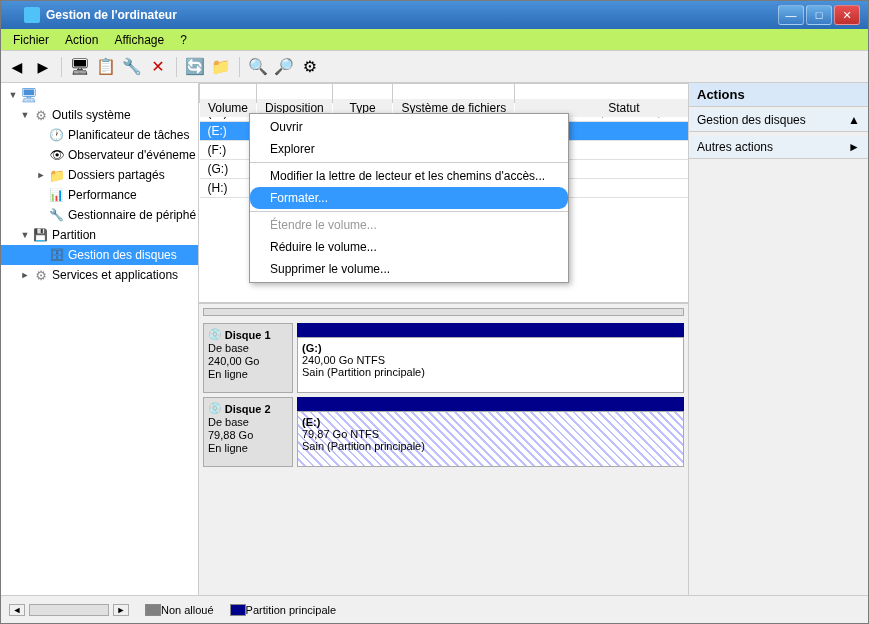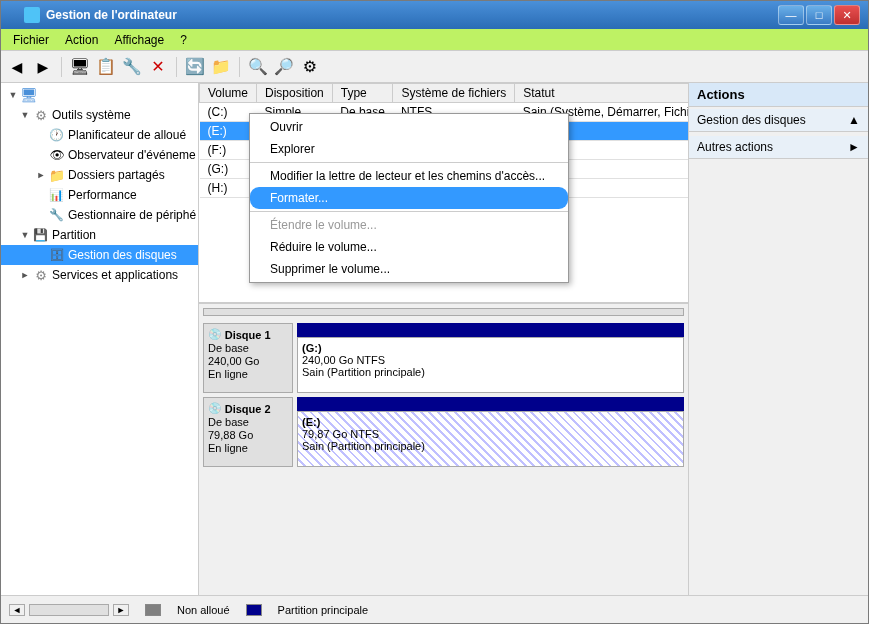--- a/index.html
+++ b/index.html
@@ -200,25 +200,25 @@
     .disk-table {
       width: 100%;
       border-collapse: collapse;
       font-size: 12px;
     }
 
     .disk-table thead th {
       background: #f0f0f0;
       border: 1px solid #ccc;
       padding: 2px 8px;
-      text-align: left;
+      text-align: center;
       font-weight: normal;
       white-space: nowrap;
       position: sticky;
-      top: 0;
+      top: 15px;
     }
 
     .disk-table tbody tr {
       border-bottom: 1px solid #e0e0e0;
     }
 
     .disk-table tbody tr.selected {
       background: #3399ff;
       color: white;
     }
@@ -379,21 +379,21 @@
       display: flex;
       align-items: center;
       padding: 0 8px;
       gap: 16px;
       flex-shrink: 0;
     }
 
     .legend-item {
       display: flex;
       align-items: center;
-      gap: 16px;
+      gap: 0;
       font-size: 11px;
     }
 
     .legend-box {
       width: 16px;
       height: 12px;
       border: 1px solid #888;
     }
 
     
@@ -469,21 +469,21 @@
 
       <div class="tree-item indent1">
         <span class="tree-expander">▼</span>
         <span class="tree-icon icon-gear">⚙</span>
         <span class="tree-label">Outils système</span>
       </div>
 
       <div class="tree-item indent2">
         <span class="tree-expander">&nbsp;</span>
         <span class="tree-icon">🕐</span>
-        <span class="tree-label">Planificateur de alloué</span>
+        <span class="tree-label">Planificateur de tâches</span>
       </div>
 
       <div class="tree-item indent2">
         <span class="tree-expander">&nbsp;</span>
         <span class="tree-icon">👁</span>
         <span class="tree-label">Observateur d'événeme</span>
       </div>
 
       <div class="tree-item indent2">
         <span class="tree-expander">►</span>

